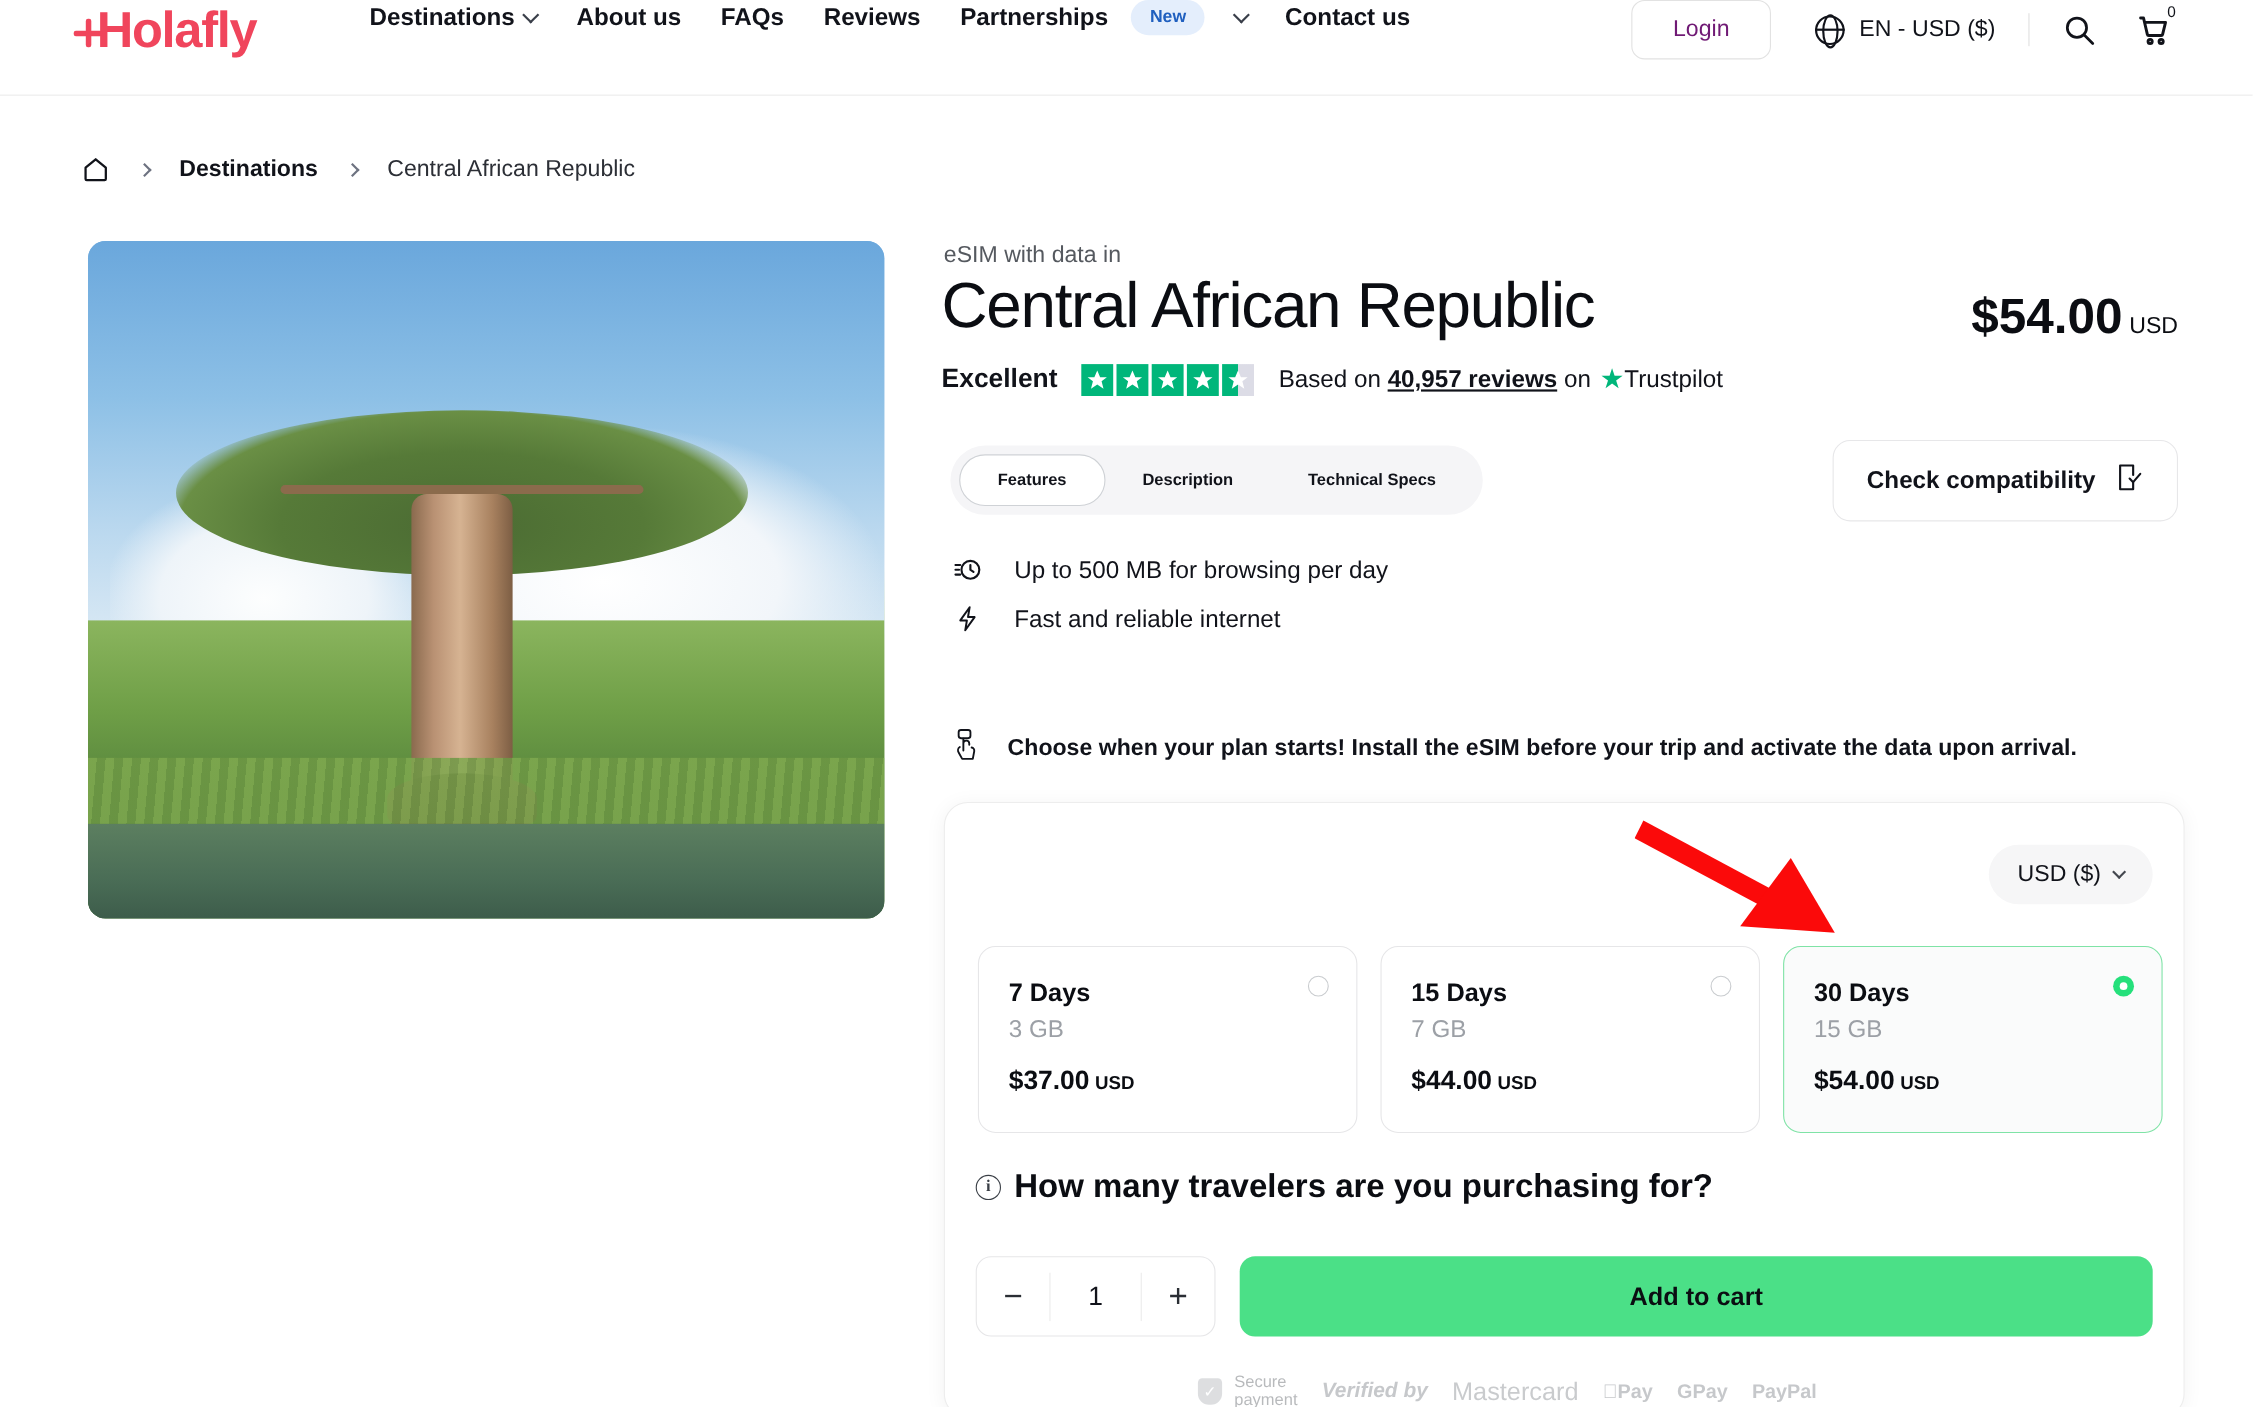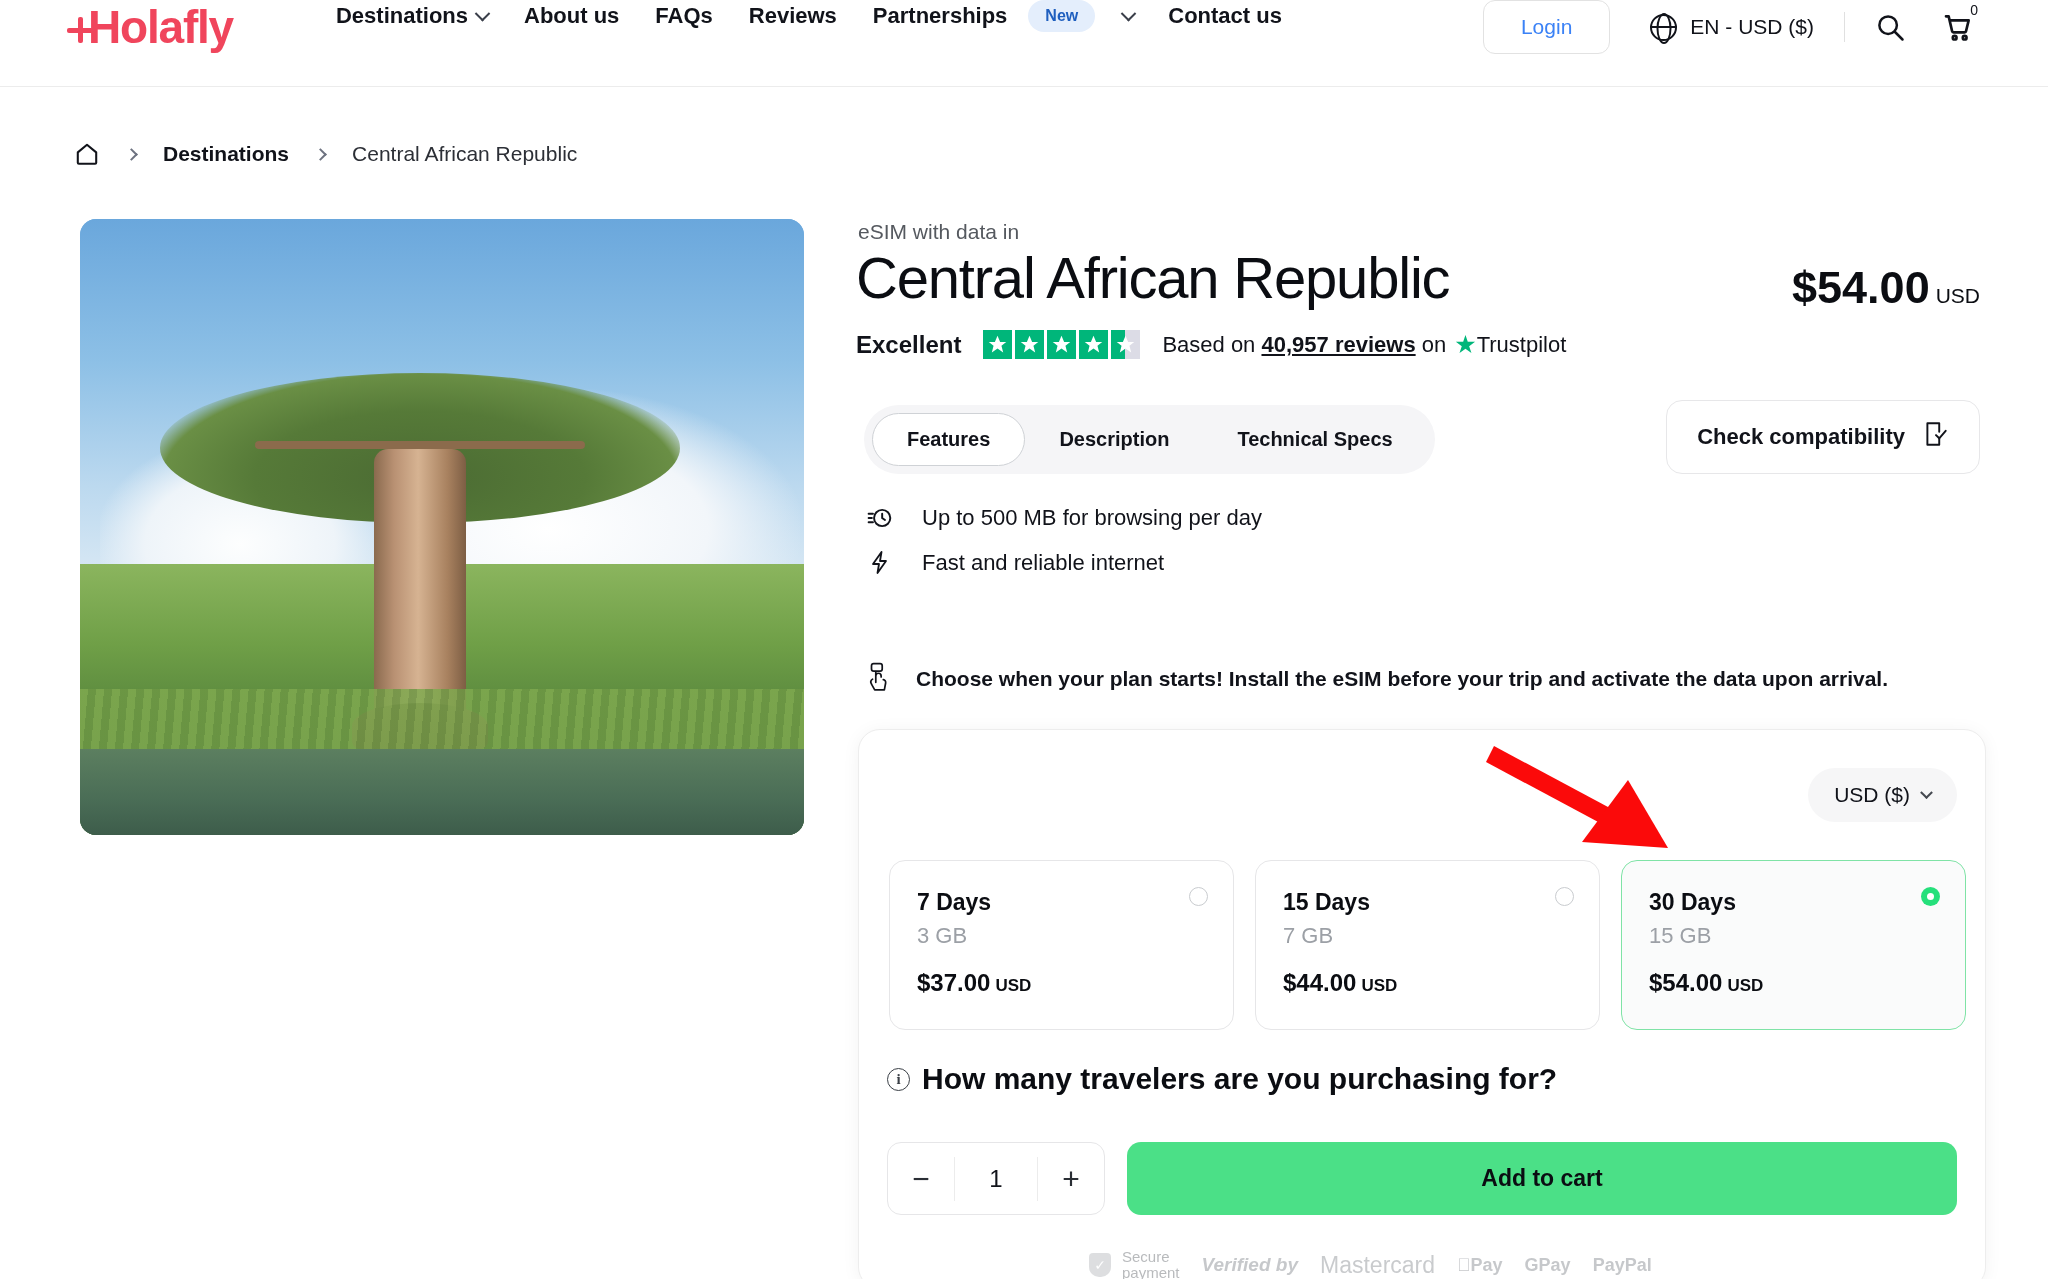--- a/index.html
+++ b/index.html
@@ -51,21 +51,21 @@
     border-radius: 999px; padding: 7px 17px; margin-left: 12px;
   }
   .nav-sep-chev { padding: 0 16px 0 10px; display: flex; align-items: center; }
 
   .header-right {
     margin-left: auto; margin-right: 74px;
     display: flex; align-items: center; gap: 0;
   }
   .login-btn {
     border: 1px solid #e2e2e2; border-radius: 12px;
-    padding: 14px 37px; font-size: 21px; font-weight: 500; color: #3b82f6;
+    padding: 14px 37px; font-size: 21px; font-weight: 500; color: #701a75;
     background: #fff; cursor: pointer;
   }
   .locale {
     display: flex; align-items: center; gap: 13px;
     margin-left: 40px; font-size: 21px; font-weight: 500; color: #11131a;
     cursor: pointer; white-space: nowrap;
   }
   .globe {
     width: 27px; height: 27px; border: 2.2px solid #11131a; border-radius: 50%;
     position: relative;
@@ -179,21 +179,21 @@
   .tp-star { color: #00b67a; font-size: 25px; margin-left: 8px; }
   .tp-name { font-size: 22px; font-weight: 500; color: #11131a; }
 
   
   .tabs {
     position: absolute; top: 405px; left: 864px;
     background: #f5f5f7; border-radius: 999px; padding: 8px;
     display: flex; align-items: center; gap: 0;
   }
   .tab {
-    font-size: 20px; font-weight: 700; color: #11131a;
+    font-size: 15px; font-weight: 700; color: #11131a;
     padding: 14px 34px; border-radius: 999px; cursor: pointer; white-space: nowrap;
   }
   .tab.active { background: #fff; border: 1px solid #cfd2d6; }
 
   .check-compat {
     position: absolute; top: 400px; right: 68px;
     border: 1px solid #e7e7e9; border-radius: 16px; background: #fff;
     padding: 19px 30px; display: flex; align-items: center; gap: 18px;
     font-size: 22px; font-weight: 700; color: #11131a; cursor: pointer; white-space: nowrap;
   }

